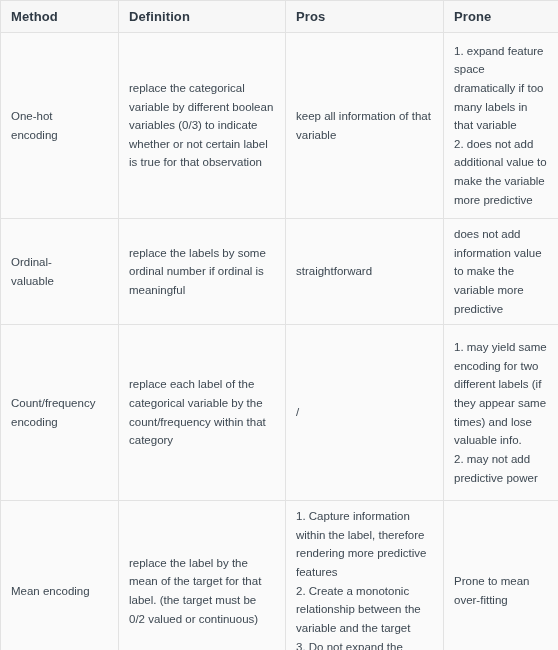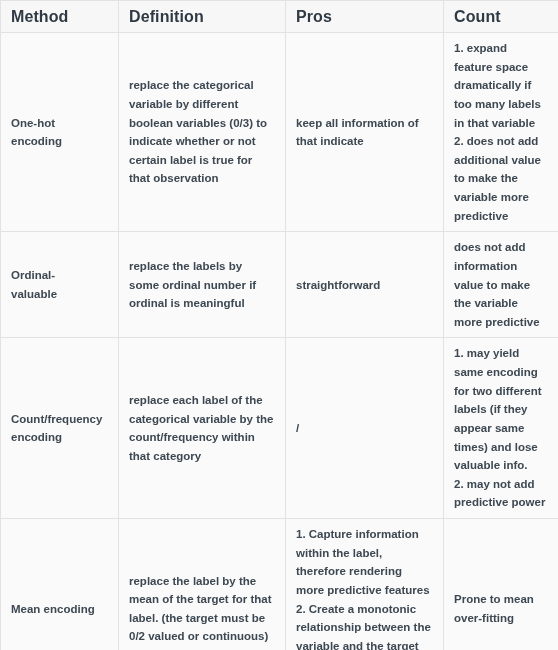--- a/index.html
+++ b/index.html
@@ -31,21 +31,21 @@
   table.encoding-table td {
     border: 1px solid #e2e2e2;
     vertical-align: middle;
     text-align: left;
     padding: 6px 10px;
     box-sizing: border-box;
   }
 
   table.encoding-table thead th {
     background: #f7f7f7;
-    font-size: 16px;
+    font-size: 13px;
     font-weight: bold;
     color: #2f3a45;
     height: 32px;
     padding-top: 0;
     padding-bottom: 0;
     vertical-align: middle;
     letter-spacing: 0.1px;
   }
 
   table.encoding-table tbody td {
@@ -64,21 +64,20 @@
   
   tr.row-0 { height: 186px; }
   tr.row-1 { height:  90px; }
   tr.row-2 { height: 176px; }
   tr.row-3 { height: 159px; }
 
   .cell-text {
     display: block;
     white-space: pre-line;
     margin: 0;
-    font-weight: bold;
   }
 
   td.cons-cell {
     position: relative;
   }
 
   
   .watermark {
     position: absolute;
     right: 6px;
@@ -110,35 +109,35 @@
       <col class="c-method">
       <col class="c-definition">
       <col class="c-pros">
       <col class="c-cons">
     </colgroup>
     <thead>
       <tr>
         <th>Method</th>
         <th>Definition</th>
         <th>Pros</th>
-        <th>Count</th>
+        <th>Prone</th>
       </tr>
     </thead>
     <tbody>
 
       <tr class="row-0">
         <td>
           <span class="cell-text">One-hot
 encoding</span>
         </td>
         <td>
           <span class="cell-text">replace the categorical variable by different boolean variables (0/3) to indicate whether or not certain label is true for that observation</span>
         </td>
         <td>
-          <span class="cell-text">keep all information of that indicate</span>
+          <span class="cell-text">keep all information of that variable</span>
         </td>
         <td class="cons-cell">
           <span class="cell-text">1. expand feature space dramatically if too many labels in that variable
 2. does not add additional value to make the variable more predictive</span>
         </td>
       </tr>
 
       <tr class="row-1">
         <td>
           <span class="cell-text">Ordinal-

